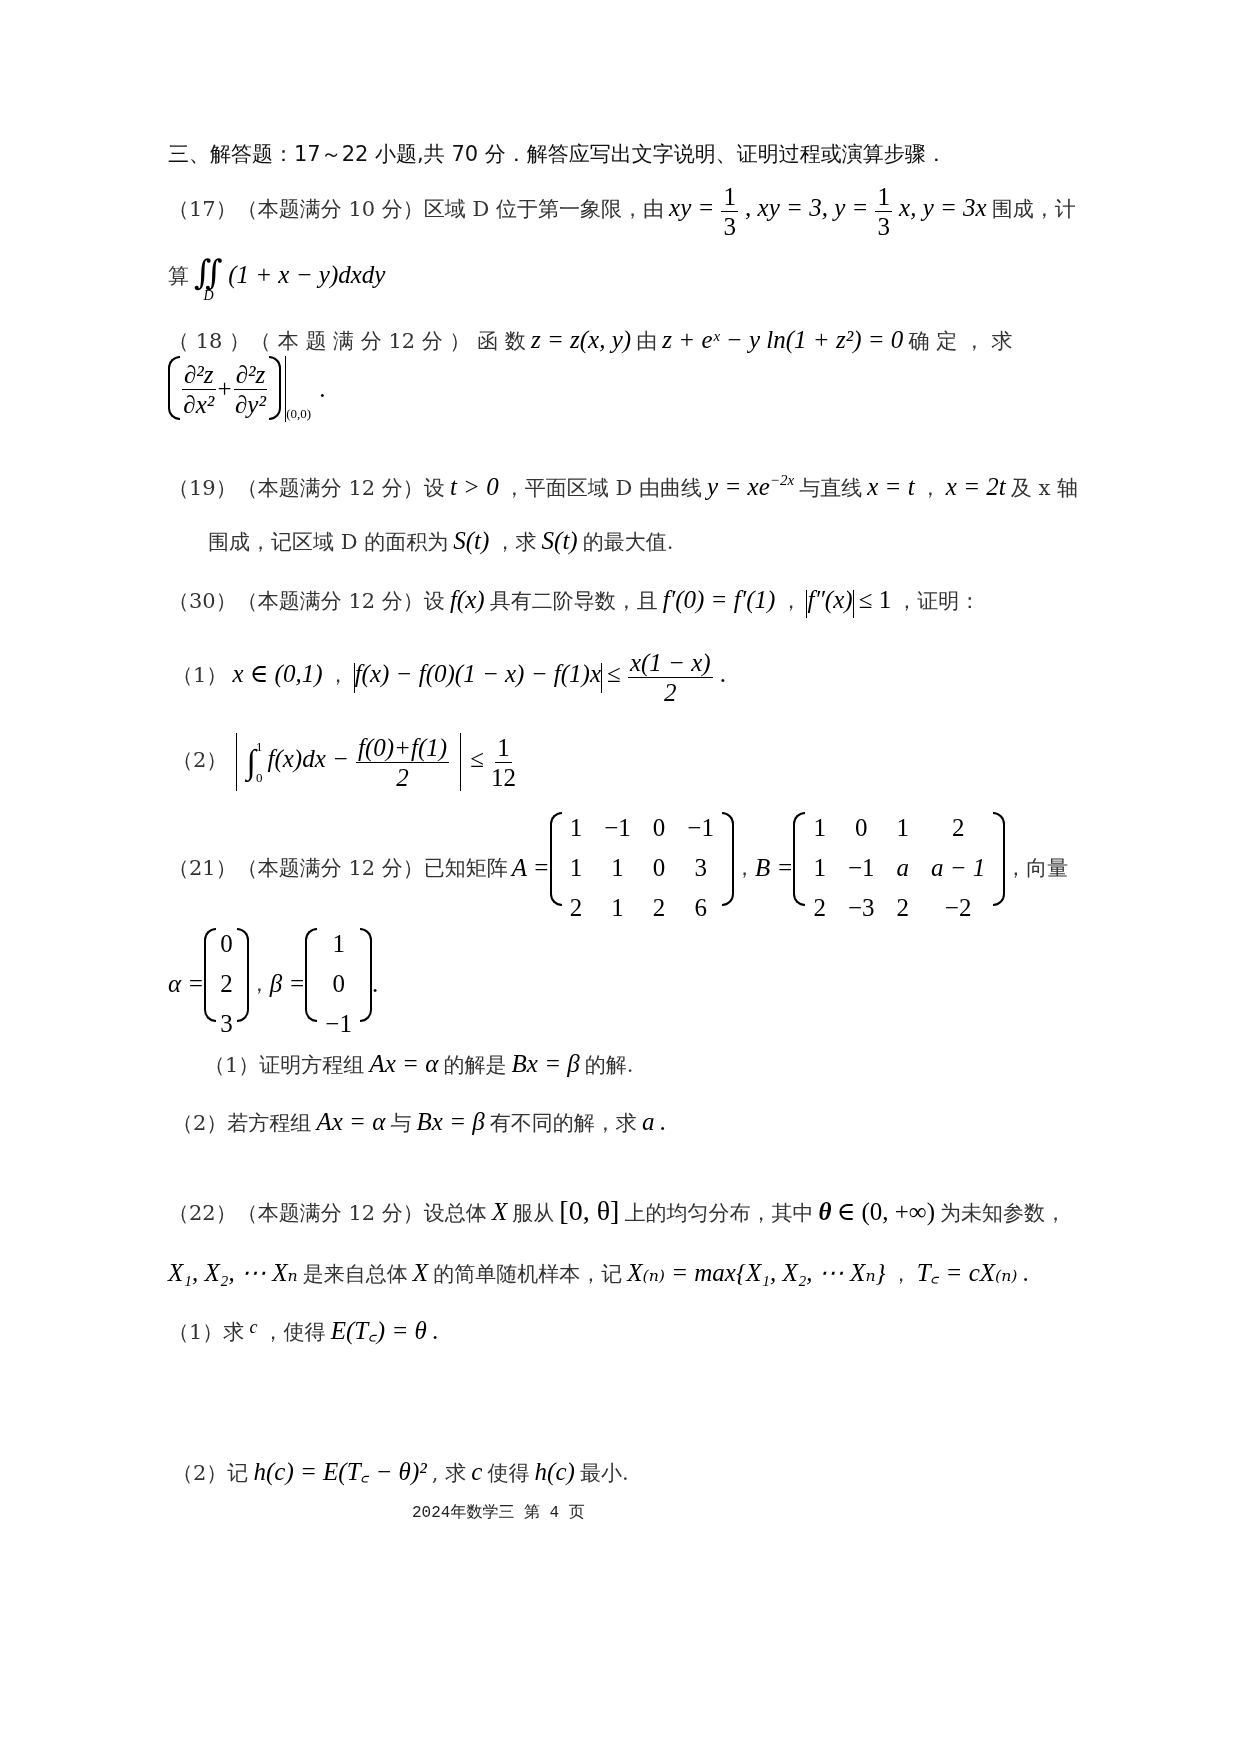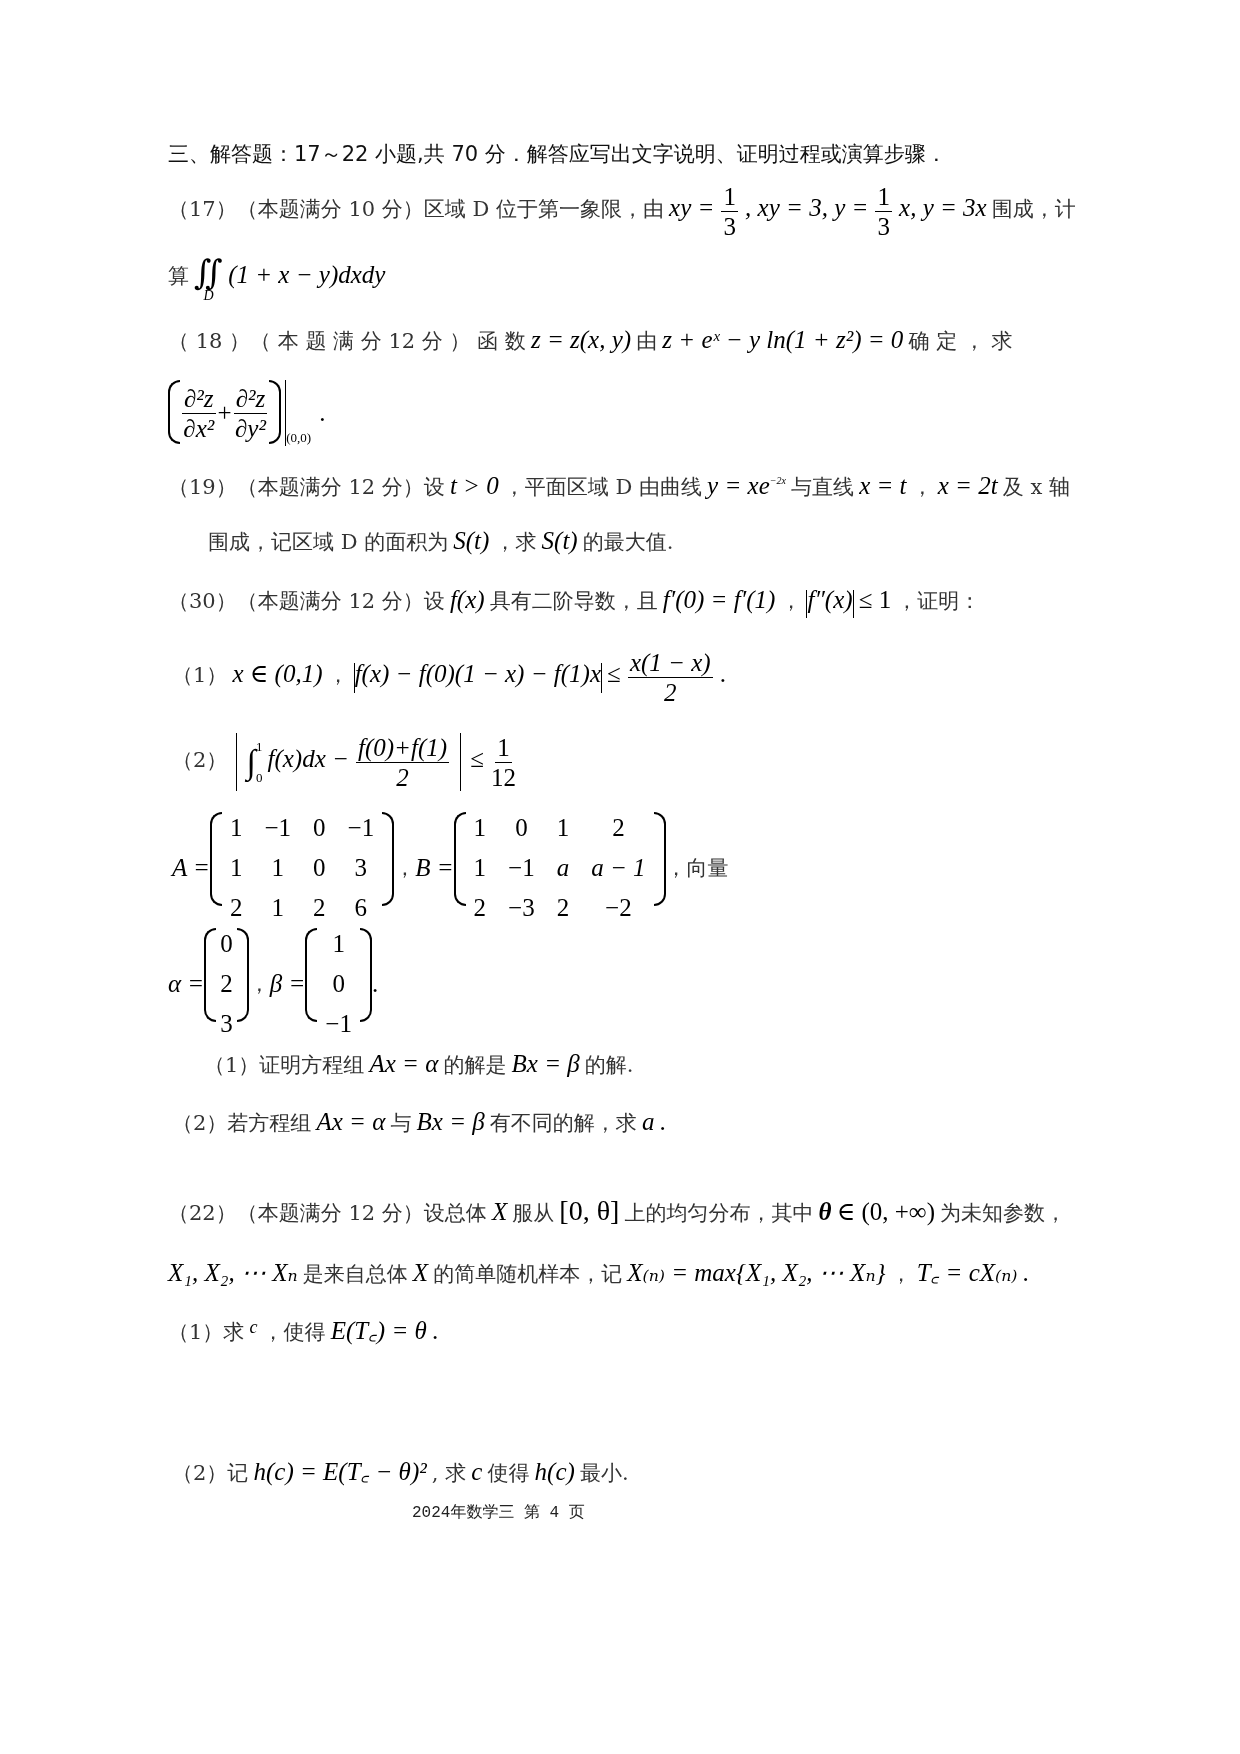--- a/index.html
+++ b/index.html
@@ -10,21 +10,21 @@
     }
     .abs { position: absolute; white-space: nowrap; }
     .cn { font-family: "DejaVu Serif", "Liberation Serif", serif; font-size: 21px; color: #333; }
     .heading { font-family: "DejaVu Sans", "Liberation Sans", sans-serif; font-size: 21px; color: #111; font-weight: normal; }
     .m { font-family: "Liberation Serif", "DejaVu Serif", serif; font-size: 25px; color: #000; }
     .i { font-style: italic; }
     .b { font-weight: bold; }
     .frac { display: inline-flex; flex-direction: column; align-items: center; vertical-align: middle; line-height: 1; margin: 0 2px; }
     .frac .num { padding: 0 2px 2px; border-bottom: 1.5px solid #000; }
     .frac .den { padding-top: 2px; }
-    .sup { font-size: 10px; vertical-align: 10px; }
+    .sup { font-size: 15px; vertical-align: 10px; }
     .mat { display: inline-flex; align-items: center; vertical-align: middle; }
     .paren-l, .paren-r {
       width: 10px; border: 2px solid #000; border-radius: 12px / 50%;
       align-self: stretch;
     }
     .paren-l { border-right: none; border-radius: 14px 0 0 14px; }
     .paren-r { border-left: none; border-radius: 0 14px 14px 0; }
     .grid { display: grid; row-gap: 12px; column-gap: 22px; padding: 2px 8px; text-align: center; }
     .abs-bar { display: inline-block; border-left: 1.5px solid #000; height: 46px; vertical-align: middle; margin: 0 4px; }
     .footer { font-family: "DejaVu Serif", "Liberation Serif", serif; font-size: 16px; color: #222; }
@@ -59,21 +59,21 @@
   <span class="m i">(1 + x − y)dxdy</span>
 </div>
 
 <div class="abs" style="left:168px; top:326px;">
   <span class="cn">（ 18 ）（ 本 题 满 分  12  分 ） 函 数</span>
   <span class="m i">z = z(x, y)</span>
   <span class="cn">由</span>
   <span class="m i">z + eˣ − y ln(1 + z²) = 0</span>
   <span class="cn">确 定 ， 求</span>
 </div>
-<div class="abs" style="left:168px; top:380px;text-align:center;">
+<div class="abs" style="left:168px; top:356px;text-align:center;">
   <span style="display:inline-flex; align-items:center;">
     <span class="paren-l" style="height:60px;"></span>
     <span class="frac m i">
       <span class="num">∂²z</span>
       <span class="den">∂x²</span>
     </span>
     <span class="m">+</span>
     <span class="frac m i">
       <span class="num">∂²z</span>
       <span class="den">∂y²</span>
@@ -142,20 +142,21 @@
   </span>
   <span class="abs-bar" style="height:58px;"></span>
   <span class="m">≤</span>
   <span class="frac m">
     <span class="num">1</span>
     <span class="den">12</span>
   </span>
 </div>
 
 <div class="abs" style="left:168px; top:812px; display:flex; align-items:center;">
+  <span class="cn">（21）（本题满分 12 分）已知矩阵</span>
   <span class="m i" style="margin-left:4px;">A =</span>
   <span class="mat m">
     <span class="paren-l" style="height:90px;"></span>
     <span class="grid" style="grid-template-columns: repeat(4, auto);">
       <span>1</span>
       <span>−1</span>
       <span>0</span>
       <span>−1</span>
       <span>1</span>
       <span>1</span>

